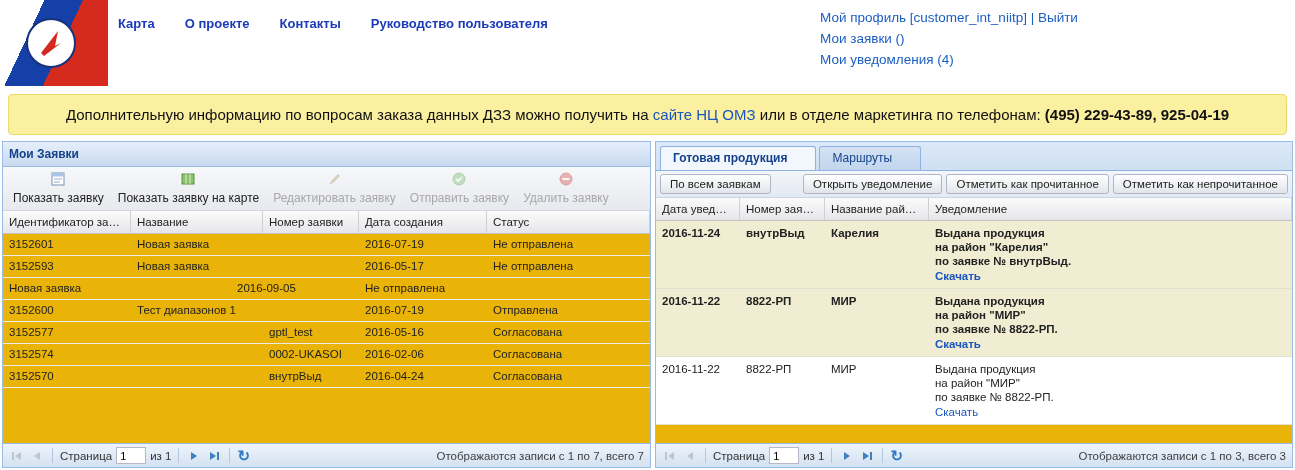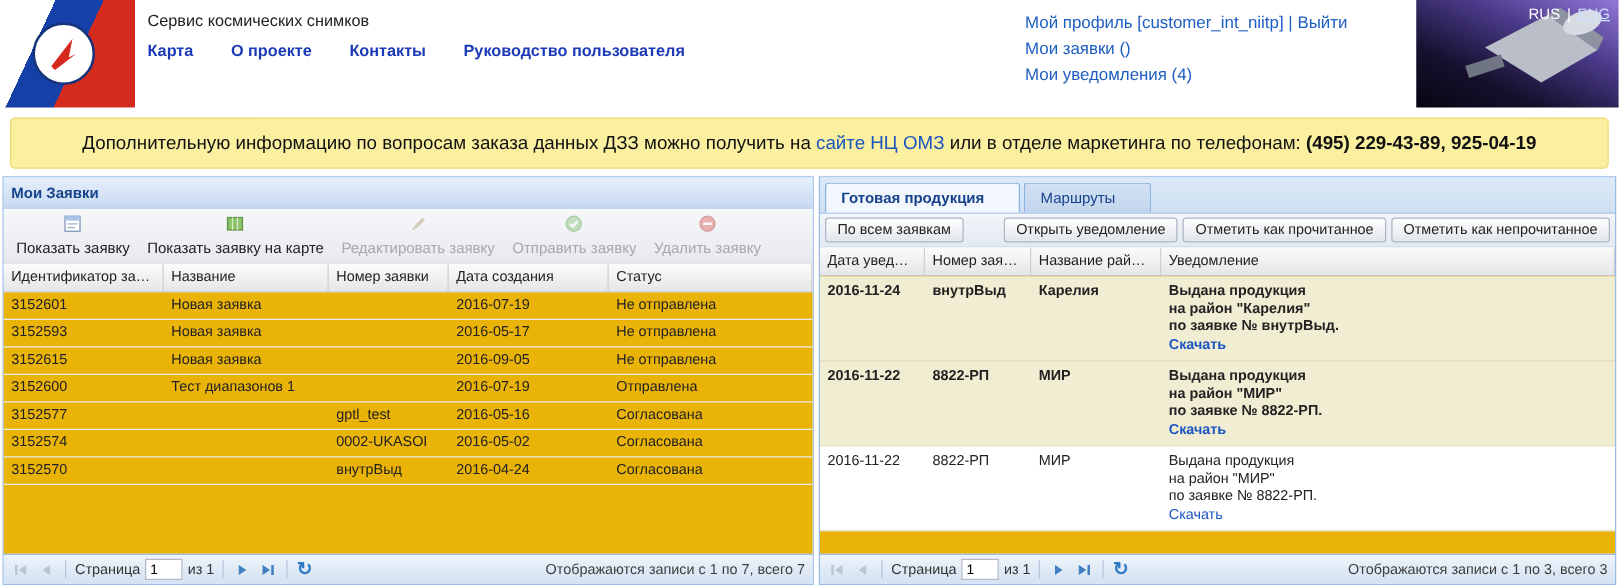--- a/index.html
+++ b/index.html
@@ -135,50 +135,36 @@
 
   <header>
     <div class="flag">
       <div class="logo-circle">
         <svg width="34" height="34" viewBox="0 0 34 34">
           <path d="M7 27 L24 5 L21 20 L27 17 L10 30 Z" fill="#d5281e"></path>
         </svg>
       </div>
     </div>
     <div class="head-main">
-      <div class="subtitle">Сервис космических снимков</div>
       <nav class="nav">
         <a>Карта</a>
         <a>О проекте</a>
         <a>Контакты</a>
         <a>Руководство пользователя</a>
       </nav>
     </div>
     <div class="account">
       <div>
         <a>Мой профиль [customer_int_niitp]</a>
         <span class="sep">|</span>
         <a>Выйти</a>
       </div>
       <div><a>Мои заявки ()</a></div>
       <div><a>Мои уведомления (4)</a></div>
     </div>
-    <div class="satcorner">
-      <svg width="162" height="86" viewBox="0 0 162 86">
-        <polygon points="55,38 105,12 145,40 100,66" fill="#b9bec8"></polygon>
-        <polygon points="105,12 145,40 150,30 115,6" fill="#8d93a0"></polygon>
-        <ellipse cx="133" cy="18" rx="16" ry="9" fill="#d8dce2" transform="rotate(-20 133 18)"></ellipse>
-        <rect x="40" y="48" width="30" height="10" fill="#6f7582" transform="rotate(-18 55 53)"></rect>
-      </svg>
-      <div class="lang">
-        <span>RUS</span>
-        <span class="lsep">|</span>
-        <a>ENG</a>
-      </div>
-    </div>
   </header>
 
   <div class="banner">
     <span>Дополнительную информацию по вопросам заказа данных ДЗЗ можно получить на </span><a>сайте НЦ ОМЗ</a><span> или в отделе маркетинга по телефонам: </span><strong>(495) 229-43-89, 925-04-19</strong>
   </div>
 
   <div class="panels">
 
     <section class="panel left">
       <div class="phead">Мои Заявки</div>
@@ -251,21 +237,20 @@
           <div class="gc c4">Не отправлена</div>
         </div>
         <div class="grow">
           <div class="gc c0">3152593</div>
           <div class="gc c1">Новая заявка</div>
           <div class="gc c2"></div>
           <div class="gc c3">2016-05-17</div>
           <div class="gc c4">Не отправлена</div>
         </div>
         <div class="grow">
-          <div class="gc c0">3152615</div>
           <div class="gc c1">Новая заявка</div>
           <div class="gc c2"></div>
           <div class="gc c3">2016-09-05</div>
           <div class="gc c4">Не отправлена</div>
         </div>
         <div class="grow">
           <div class="gc c0">3152600</div>
           <div class="gc c1">Тест диапазонов 1</div>
           <div class="gc c2"></div>
           <div class="gc c3">2016-07-19</div>
@@ -275,21 +260,21 @@
           <div class="gc c0">3152577</div>
           <div class="gc c1"></div>
           <div class="gc c2">gptl_test</div>
           <div class="gc c3">2016-05-16</div>
           <div class="gc c4">Согласована</div>
         </div>
         <div class="grow">
           <div class="gc c0">3152574</div>
           <div class="gc c1"></div>
           <div class="gc c2">0002-UKASOI</div>
-          <div class="gc c3">2016-05-02</div>
+          <div class="gc c3">2016-02-06</div>
           <div class="gc c4">Согласована</div>
         </div>
         <div class="grow">
           <div class="gc c0">3152570</div>
           <div class="gc c1"></div>
           <div class="gc c2">внутрВыд</div>
           <div class="gc c3">2016-04-24</div>
           <div class="gc c4">Согласована</div>
         </div>
       </div>

